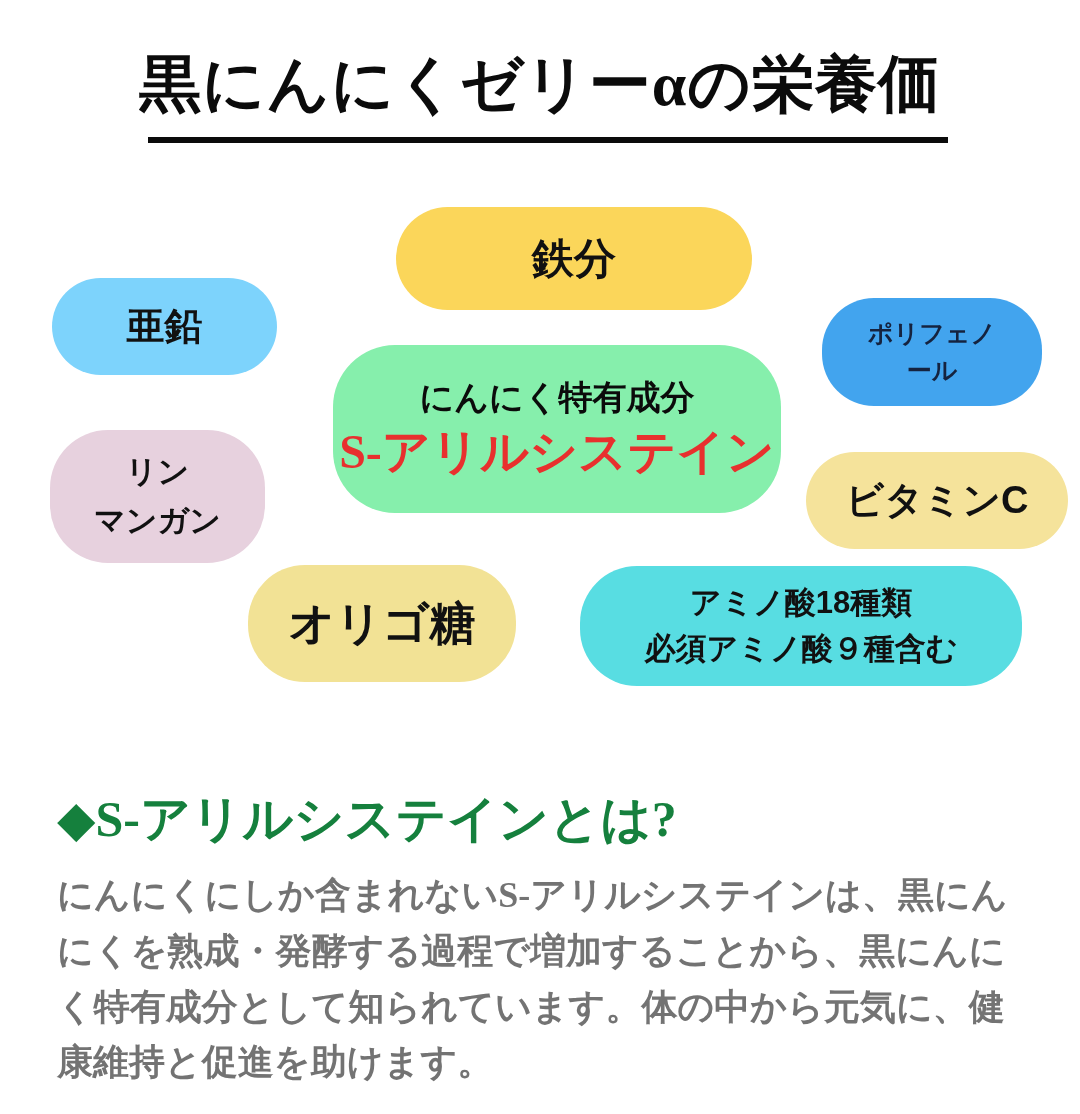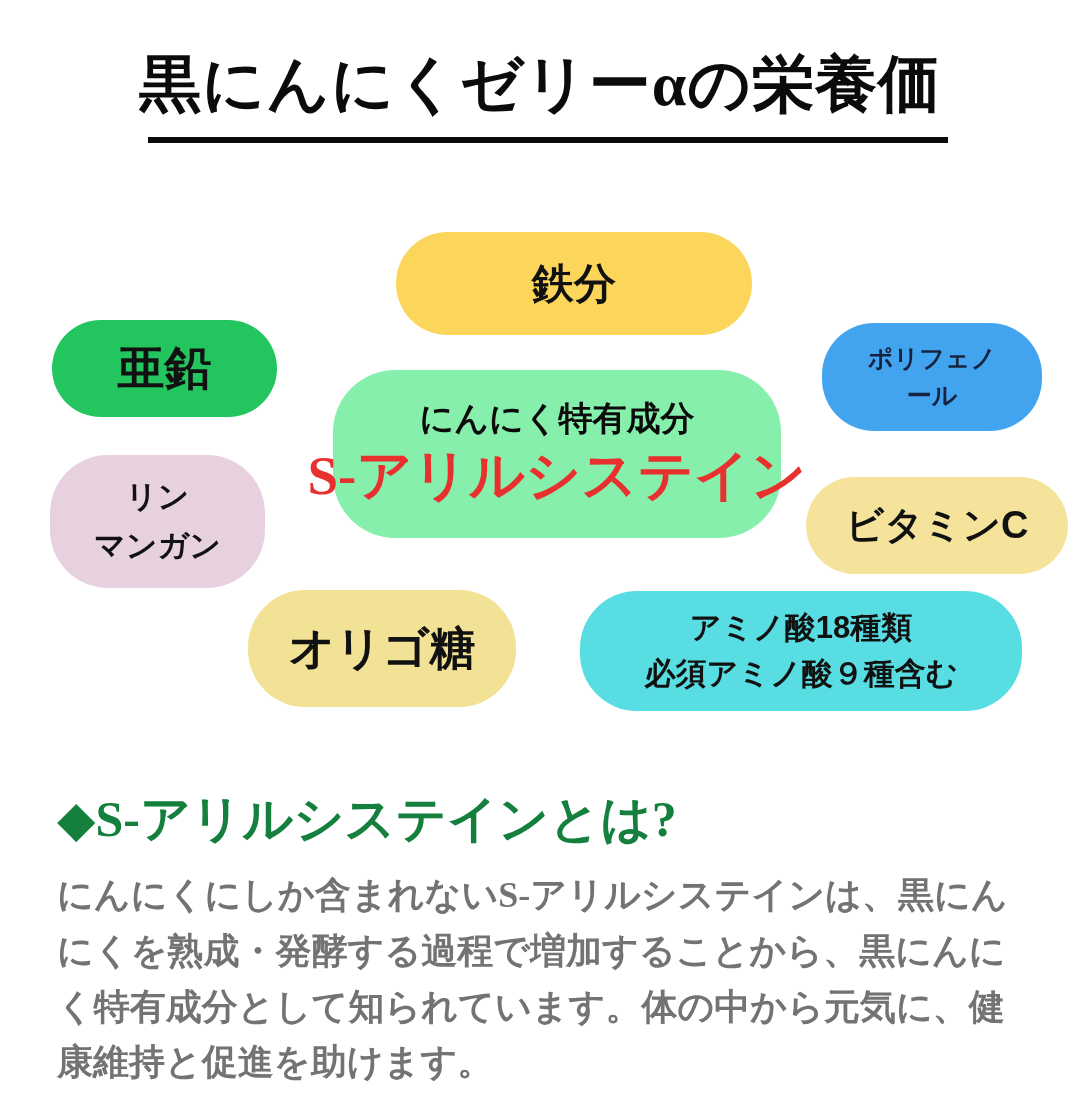--- a/index.html
+++ b/index.html
@@ -7,29 +7,29 @@
         font-family:"Liberation Sans","DejaVu Sans",sans-serif;color:#111;padding-left:29px;}
 
   
   .title{position:absolute;top:42px;left:0;width:1080px;text-align:center;
          font-family:"Liberation Serif","DejaVu Serif",serif;
          font-size:62px;font-weight:700;letter-spacing:1px;color:#0b0b0b;white-space:nowrap;}
   .title-underline{position:absolute;top:137px;left:148px;width:800px;height:6px;background:#0b0b0b;}
 
   
   .pill{position:absolute;display:flex;flex-direction:column;align-items:center;justify-content:center;
-        text-align:center;font-weight:700;color:#111;margin-top:25px;}
+        text-align:center;font-weight:700;color:#111;}
   .pill-iron   {left:396px;top:207px;width:356px;height:103px;border-radius:52px;background:#FBD65A;font-size:42px;}
-  .pill-zinc   {left:52px; top:295px;width:225px;height:97px; border-radius:49px;background:#22c55e;font-size:47px;}
+  .pill-zinc   {left:52px; top:278px;width:225px;height:97px; border-radius:49px;background:#7dd3fc;font-size:38px;}
   .pill-poly   {left:822px;top:298px;width:220px;height:108px;border-radius:52px;background:#42A4EE;
                 font-size:25px;line-height:1.5;color:#15233F;}
   .pill-center {left:333px;top:345px;width:448px;height:168px;border-radius:62px;background:#86efac;
                 font-family:"Liberation Serif","DejaVu Serif",serif;}
   .pill-center .sub {font-size:34px;font-weight:700;color:#0b0b0b;line-height:1.2;}
-  .pill-center .main{font-size:55px;font-weight:700;color:#E8302E;line-height:1.2;margin-top:4px;white-space:nowrap;}
+  .pill-center .main{font-size:48px;font-weight:700;color:#E8302E;line-height:1.2;margin-top:4px;white-space:nowrap;}
   .pill-rin    {left:50px; top:430px;width:215px;height:133px;border-radius:58px;background:#E7D1DE;
                 font-size:31px;line-height:1.55;}
   .pill-vitc   {left:806px;top:452px;width:262px;height:97px; border-radius:49px;background:#F5E39B;font-size:38px;}
   .pill-oligo  {left:248px;top:565px;width:268px;height:117px;border-radius:57px;background:#F2E295;font-size:46px;}
   .pill-amino  {left:580px;top:566px;width:442px;height:120px;border-radius:57px;background:#58DDE2;
                 font-size:31px;line-height:1.5;}
 
   
   .section-heading{position:absolute;left:57px;top:786px;
                    font-family:"Liberation Serif","DejaVu Serif",serif;

